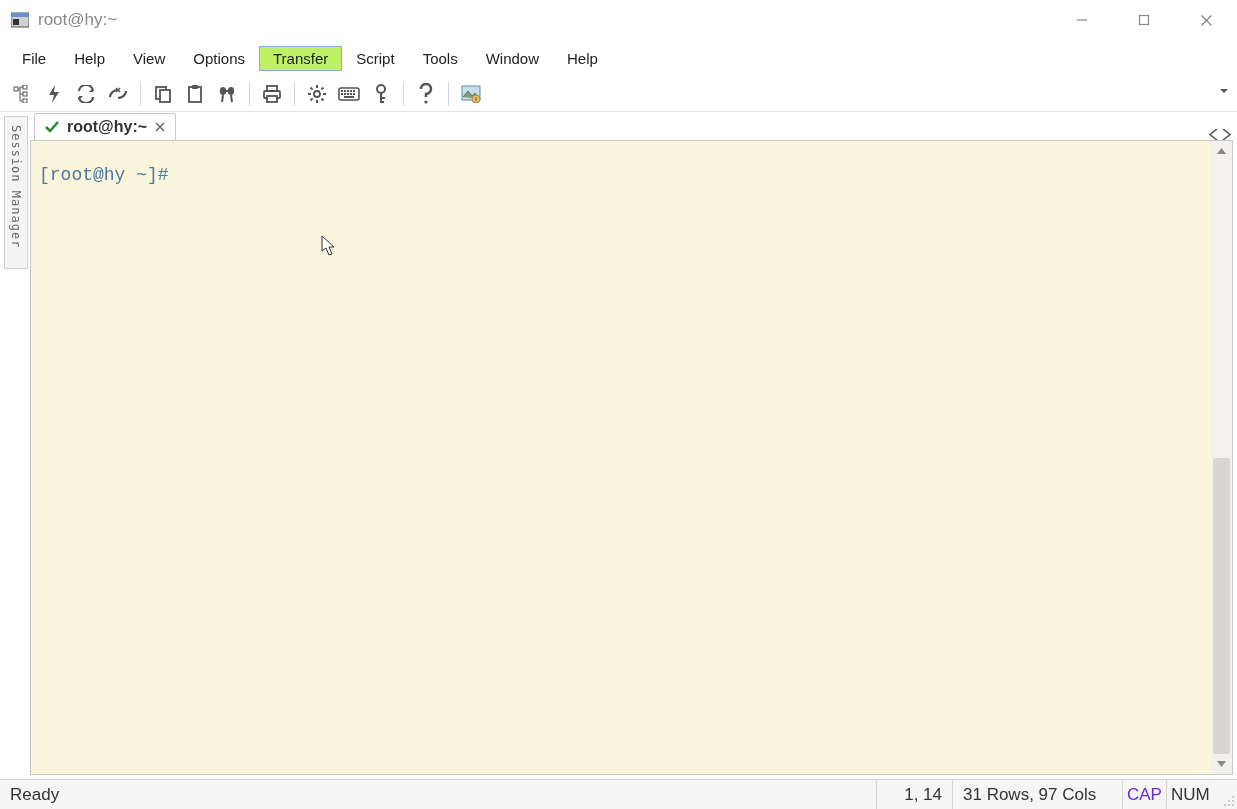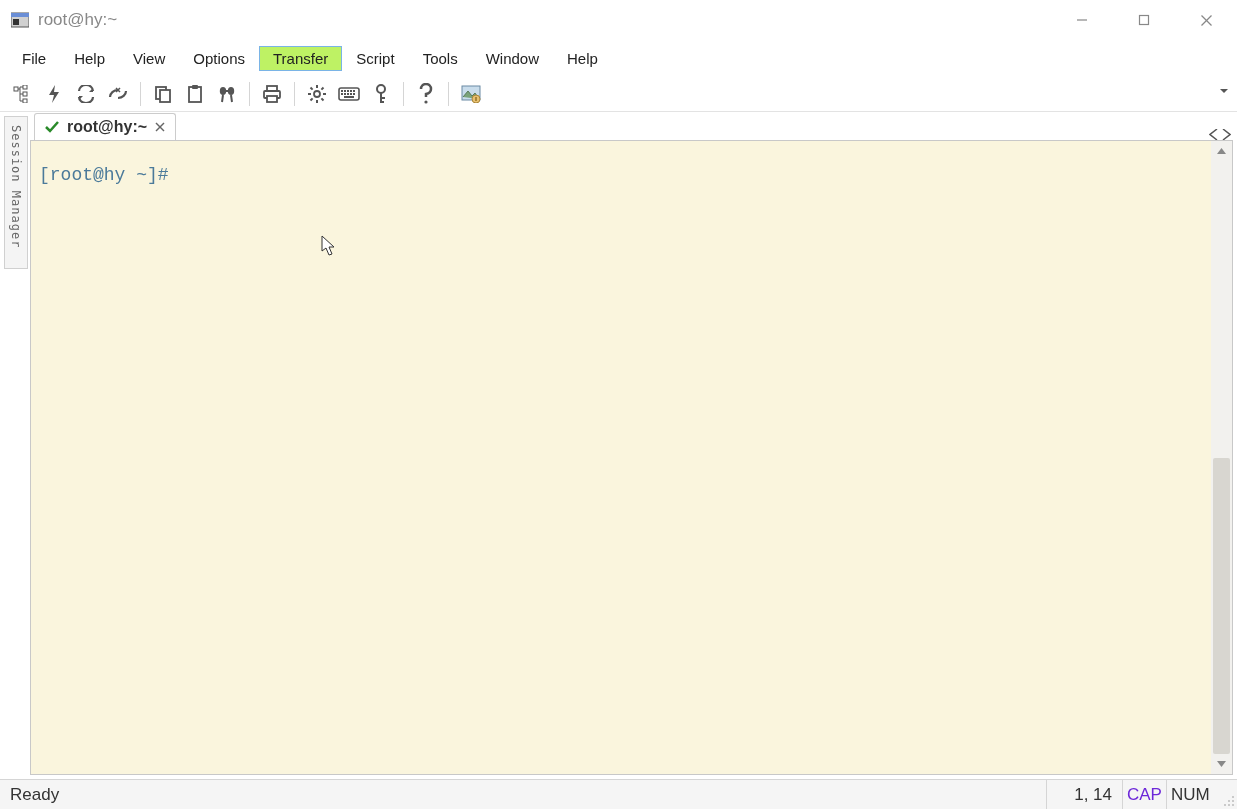--- a/index.html
+++ b/index.html
@@ -508,20 +508,21 @@
             </svg>
           </div>
       </div>
     </div>
   </div>
 </div>
 
 <div class="statusbar">
   <div class="status-seg left">Ready</div>
   <div class="status-seg" style="width:76px;justify-content:end">1,  14</div>
+  <div class="status-seg" style="width:170px">31 Rows, 97 Cols</div>
   <div class="status-seg dim" style="width:44px;padding:3px 4px">CAP</div>
   <div class="status-seg" style="width:52px;padding:3px 4px;border-right:none">NUM</div>
   <div class="status-resize">
     <svg width="12" height="12" viewBox="0 0 12 12">
         <g fill="#bbb">
           <circle cx="10" cy="10" r="1"></circle>
           <circle cx="10" cy="6" r="1"></circle>
           <circle cx="6" cy="10" r="1"></circle>
           <circle cx="10" cy="2" r="1"></circle>
           <circle cx="6" cy="6" r="1"></circle>

